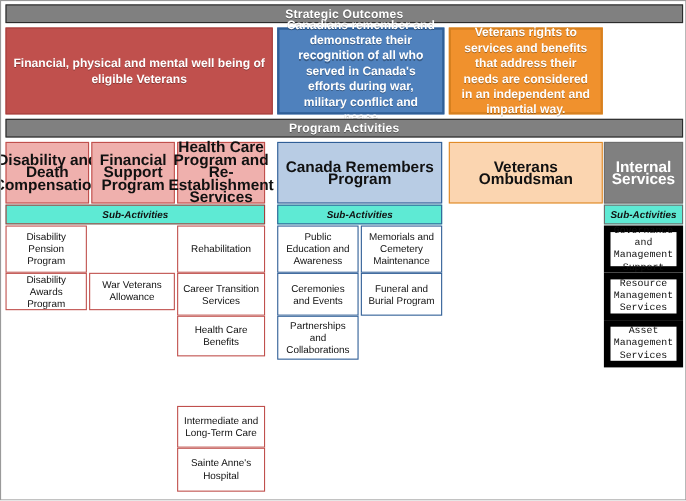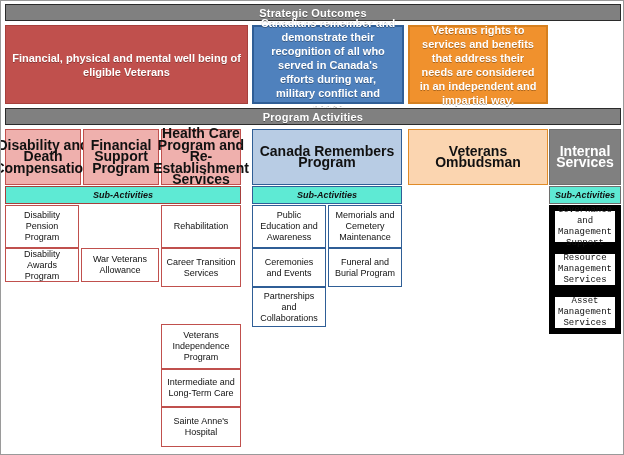--- a/index.html
+++ b/index.html
@@ -155,22 +155,22 @@
   <div class="abs sa sa-red" style="left:80px; top:247px; width:78px; height:34px;">
     <span>War Veterans Allowance</span>
   </div>
 
   <div class="abs sa sa-red" style="left:160px; top:204px; width:80px; height:43px;">
     <span>Rehabilitation</span>
   </div>
   <div class="abs sa sa-red" style="left:160px; top:247px; width:80px; height:39px;">
     <span>Career Transition Services</span>
   </div>
-  <div class="abs sa sa-red" style="left:160px; top:323px; width:80px; height:45px;">
-    <span>Veterans Independence Program</span>
+  <div class="abs sa sa-red" style="left:160px; top:286px; width:80px; height:37px;">
+    <span>Health Care Benefits</span>
   </div>
   <div class="abs sa sa-red" style="left:160px; top:368px; width:80px; height:38px;">
     <span>Intermediate and Long-Term Care</span>
   </div>
   <div class="abs sa sa-red" style="left:160px; top:406px; width:80px; height:40px;">
     <span>Sainte Anne's Hospital</span>
   </div>
 
   <div class="abs pa pa-blue" style="left:251px; top:128px; width:150px; height:56px;">
     <span>Canada Remembers Program</span>

